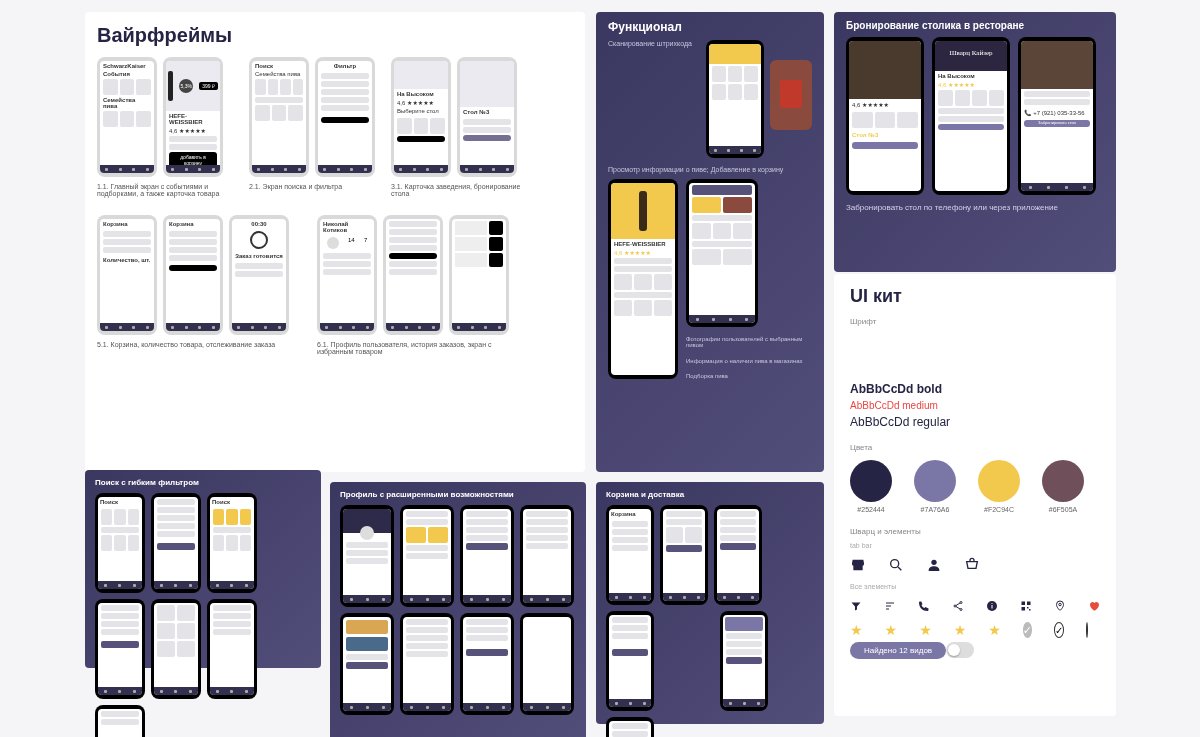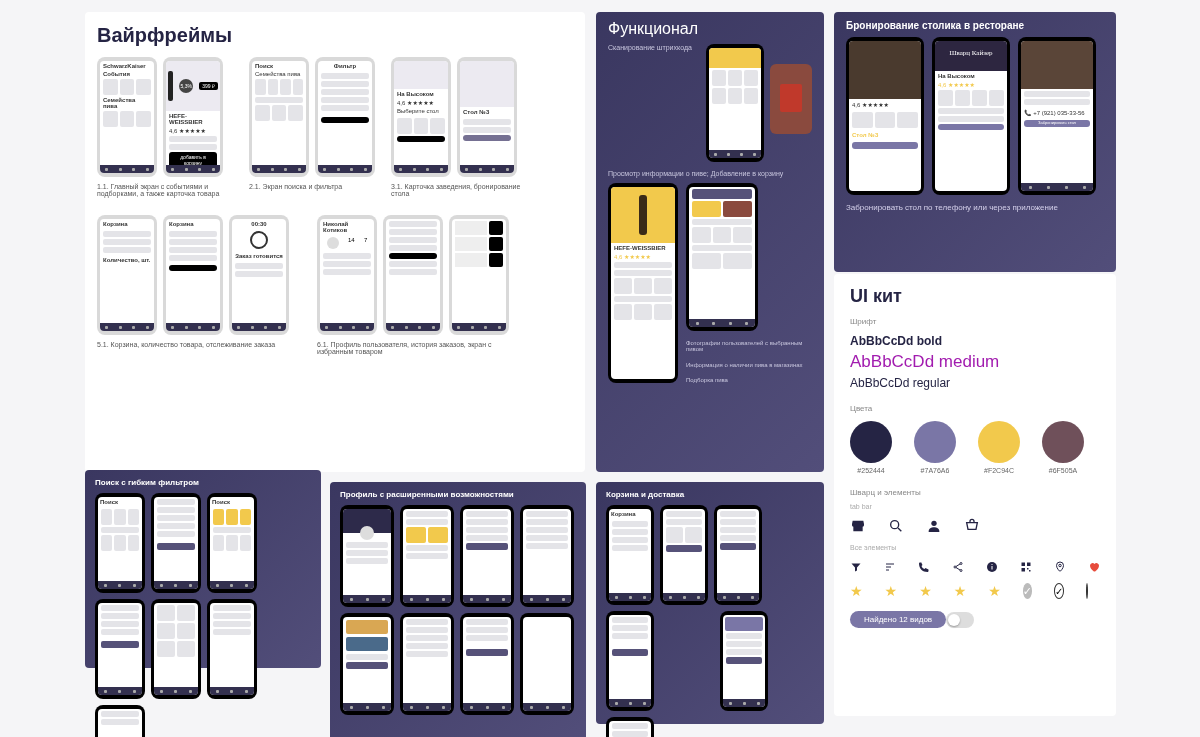--- a/index.html
+++ b/index.html
@@ -304,21 +304,21 @@
               </div>
           </div>
         </div>
       </div>
       <div style="font-size:7px; color:#555; margin-top:6px; width:200px;">6.1. Профиль пользователя, история заказов, экран с избранным товаром</div>
     </div>
   </div>
 </div>
 
 <div class="panel dark" style="left:596px; top:12px; width:228px; height:460px; padding:8px 12px;">
-  <div style="font-size:16px; font-weight:400;">Функционал</div>
+  <div style="font-size:12px; font-weight:700;">Функционал</div>
   <div style="display:flex; gap:6px; margin-top:6px;">
     <div style="flex:1;">
       <div class="h3" style="font-size:7px;">Сканирование штрихкода</div>
     </div>
     <div class="phone" style="width:58px; height:118px;">
       <div class="screen">
         <div style="height:20px; background:#F2C94C;"></div>
         <div class="row2">
             <div class="sq"></div>
             <div class="sq"></div>
@@ -449,23 +449,23 @@
     </div>
   </div>
   <div style="font-size:8px; color:#d4d0ea; margin-top:8px;">Забронировать стол по телефону или через приложение</div>
 </div>
 
 <div class="panel light" style="left:834px; top:274px; width:282px; height:442px; padding:12px 16px;">
   <div class="h1-light">UI кит</div>
 
   <div style="font-size:8px; color:#888; margin-top:10px;">Шрифт</div>
   <div style="display:flex; gap:14px; margin-top:8px; align-items:center;">
-    <div style="display:flex; flex-direction:column; gap:4px;">
+    <div style="display:flex; flex-direction:column; gap:4px;margin-top:48px;">
       <div style="font-size:12px; font-weight:700; color:#252444;">AbBbCcDd bold</div>
-      <div style="font-size:17px; font-weight:500; color:#a21caf;">AbBbCcDd medium</div>
+      <div style="font-size:10px; font-weight:500; color:#ef4444;">AbBbCcDd medium</div>
       <div style="font-size:12px; font-weight:400; color:#252444;">AbBbCcDd regular</div>
     </div>
   </div>
 
   <div style="font-size:8px; color:#888; margin-top:14px;">Цвета</div>
   <div class="swatch-row" style="margin-top:8px;">
     <div>
         <div class="swatch" style="background:#252444;"></div>
         <div class="code">#252444</div>
       </div>
@@ -555,21 +555,21 @@
           <path d="M15 4l-8 8 8 8M7 12h14"></path>
         </svg></span>
     <span class="ico"><svg viewBox="0 0 24 24" fill="currentColor">
           <path d="M3 17l11-11 4 4L7 21H3v-4z"></path>
         </svg></span>
     <span class="ico" style="color:#e74c3c;"><svg viewBox="0 0 24 24" fill="none" stroke="currentColor" stroke-width="2">
           <path d="M14 4h5v16h-5M10 12H3m0 0l4-4m-4 4l4 4"></path>
         </svg></span>
   </div>
 
-  <div style="display:flex; align-items:center; margin-top:12px;">
+  <div style="display:flex; align-items:flex-start; margin-top:4px;">
     <span class="pill">Найдено 12 видов</span>
     <span class="toggle"></span>
   </div>
 </div>
 
 <div class="panel dark" style="left:85px; top:470px; width:236px; height:198px; padding:8px 10px;">
   <div style="font-size:8px; font-weight:600;">Поиск с гибким фильтром</div>
   <div style="display:flex; flex-wrap:wrap; gap:6px; margin-top:6px;">
     <div class="phone" style="width:50px; height:100px;">
         <div class="screen">

